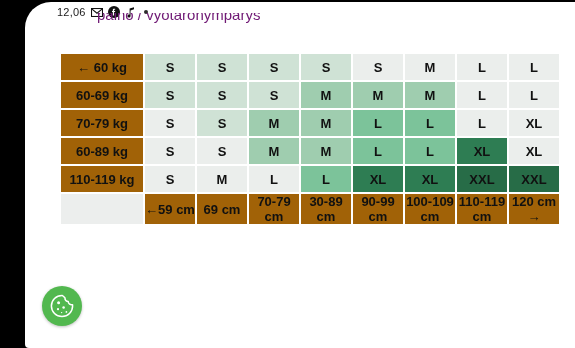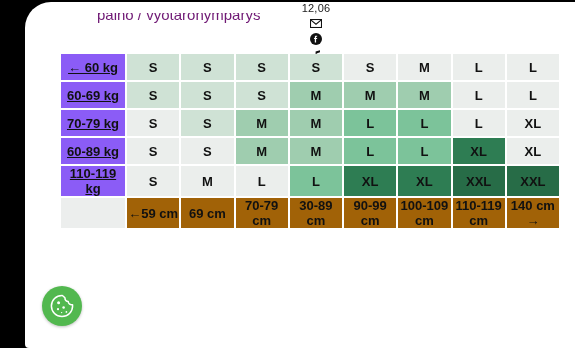--- a/index.html
+++ b/index.html
@@ -20,21 +20,20 @@
   }
   
   .status-bar{
     position:absolute;
     left:0;top:0;
     width:100%;height:20px;
     display:flex;align-items:center;
     padding-left:32px;
     box-sizing:border-box;
     gap:5px;
-    flex-direction:column;
   }
   .status-time{
     font-size:11px;
     color:#1a1a1a;
     letter-spacing:.2px;
     font-family:"Liberation Sans", sans-serif;
   }
   .status-icon{
     display:inline-flex;align-items:center;justify-content:center;
     width:12px;height:12px;
@@ -75,28 +74,27 @@
   table.size-table td{
     height:26px;
     text-align:center;
     vertical-align:middle;
     font-size:13px;
     font-weight:bold;
     color:#111;
     padding:0;
   }
   td.row-label{
-    width:64px;
-    background:#8b5cf6;
+    width:82px;
+    background:#a16207;
     color:#2b2b2b;
     font-weight:normal;
     font-size:11px;
     text-align:right;
     padding-right:8px;
-    text-decoration:underline;
   }
   td.col-label{
     background:#a16207;
     color:#2b2b2b;
     font-weight:normal;
     font-size:10.5px;
     text-align:center;
     padding:0 1px;
     height:24px;
   }
@@ -218,21 +216,21 @@
           </tr>
           <tr>
             <td class="corner"></td>
             <td class="col-label">←59 cm</td>
             <td class="col-label">69 cm</td>
             <td class="col-label">70-79 cm</td>
             <td class="col-label">30-89 cm</td>
             <td class="col-label">90-99 cm</td>
             <td class="col-label">100-109 cm</td>
             <td class="col-label">110-119 cm</td>
-            <td class="col-label">140 cm →</td>
+            <td class="col-label">120 cm →</td>
           </tr>
         </tbody>
     </table>
   </div>
 
   <div class="cookie-badge">
     <span>
       <svg width="26" height="26" viewBox="0 0 26 26">
         <path d="M13 2.4 a10.6 10.6 0 1 0 10.6 10.6 c0 -.45 -.03 -.9 -.08 -1.33 a3.3 3.3 0 0 1 -4.3 -3.1 a3.2 3.2 0 0 1 -3.2 -3.6 A10.6 10.6 0 0 0 13 2.4 z" fill="none" stroke="#ffffff" stroke-width="1.5" stroke-linejoin="round"></path>
         <circle cx="9.6" cy="9.8" r="1.5" fill="#ffffff"></circle>

